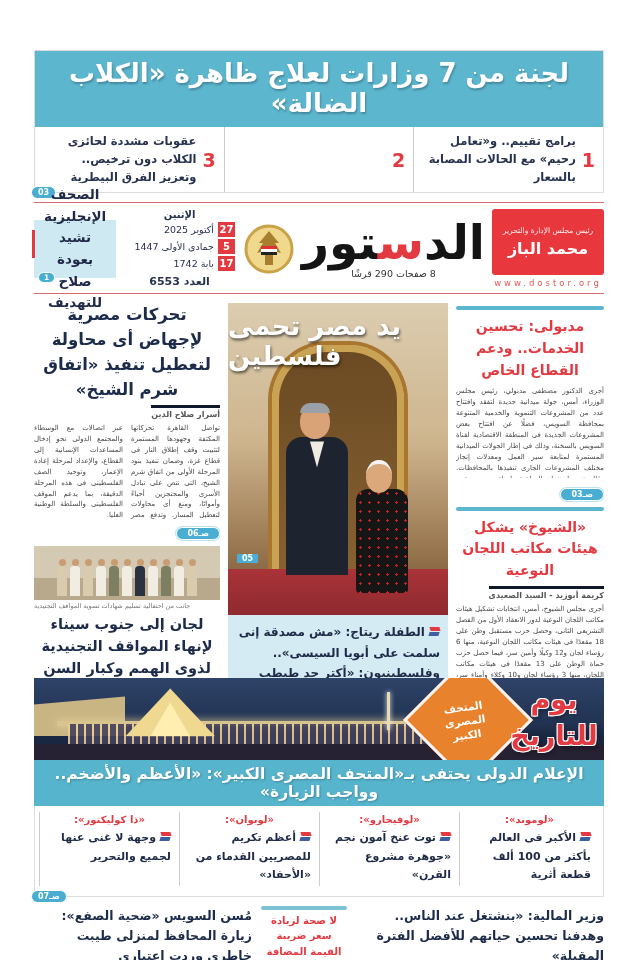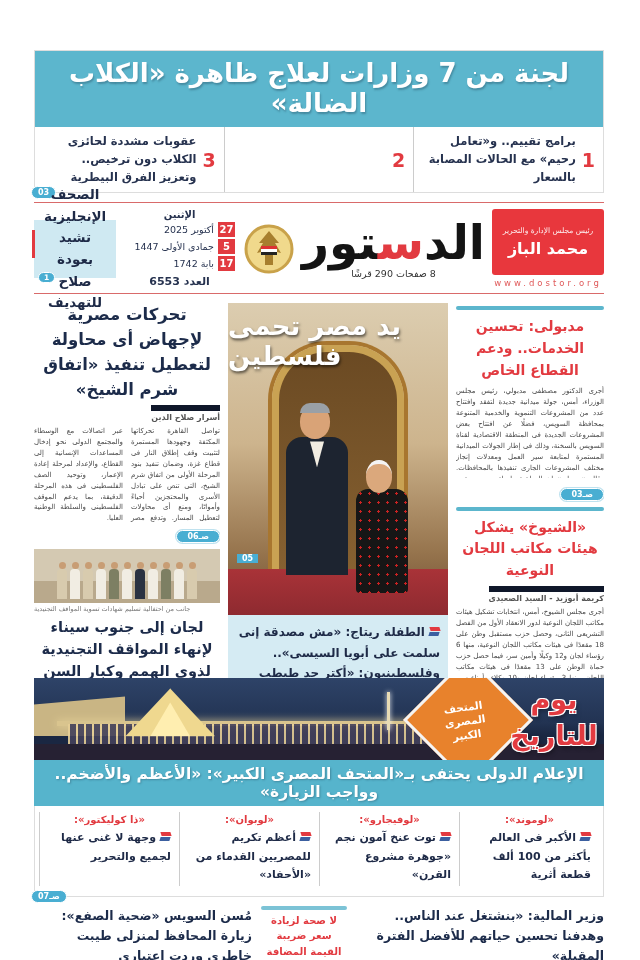--- a/index.html
+++ b/index.html
@@ -38,21 +38,21 @@
   .salah-box{background:#cfe9f2;flex:1;height:58px;position:relative;display:flex;align-items:center;justify-content:center;padding:0 10px;}
   .salah-box::after{content:"";position:absolute;left:-2px;top:10px;width:3px;height:28px;background:#e23a40;}
   .salah-text{color:#1e2a47;font-weight:bold;font-size:13.5px;text-align:center;line-height:1.6;}
   .mini-tag{position:absolute;left:4px;bottom:-5px;background:#49aed2;color:#fff;font-size:7.5px;font-weight:bold;padding:0 5px;border-radius:6px;border:1px solid #fff;}
 
   
   .main-grid{display:grid;grid-template-columns:148px 220px 1fr;column-gap:8px;margin-bottom:9px;height:366px;}
   .bluebar{height:4px;background:#5cb6cd;border-radius:2px;margin:3px 0 6px;}
   .col-right{overflow:hidden;}
   .h-red{color:#e23a40;font-weight:bold;font-size:14px;line-height:1.55;text-align:center;margin:0 0 4px;}
-  .byline{font-size:8px;font-weight:bold;color:#555;margin:2px 0 4px;border-top:6px solid #0f172a;width:fit-content;padding-top:2px;}
+  .byline{font-size:8px;font-weight:bold;color:#555;margin:2px 0 4px;border-top:3px solid #0f172a;width:fit-content;padding-top:2px;}
   .body-sm{font-size:7px;line-height:1.58;color:#474747;text-align:justify;overflow:hidden;margin:0 0 4px;}
   .b1{height:92px;} .b2{height:80px;}
   .pill{display:inline-block;background:#49aed2;color:#fff;font-size:8px;font-weight:bold;padding:1px 10px;border-radius:8px;border:1px solid #fff;box-shadow:0 0 0 1px #bfe2ef;margin:1px 0 3px;}
 
   
   .photo-main{height:312px;position:relative;overflow:hidden;background:linear-gradient(180deg,#dccdb0 0%,#cdb48d 45%,#96744d 80%,#6e4f33 100%);}
   .ph-door{position:absolute;top:42px;left:50%;transform:translateX(-50%);width:118px;height:250px;border:7px solid #c9a253;border-bottom:none;border-radius:55px 55px 0 0;background:linear-gradient(#6b4a23,#8a6433);box-shadow:0 0 0 4px #a8762f;}
   .ph-carpet{position:absolute;bottom:0;width:100%;height:46px;background:linear-gradient(#a93338,#8e2a30);}
   .ph-man-body{position:absolute;bottom:40px;left:58px;width:62px;height:138px;background:#1d2430;border-radius:16px 16px 0 0;}
   .ph-man-shirt{position:absolute;bottom:148px;left:82px;width:14px;height:26px;background:#f2ede2;clip-path:polygon(0 0,100% 0,50% 100%);}

